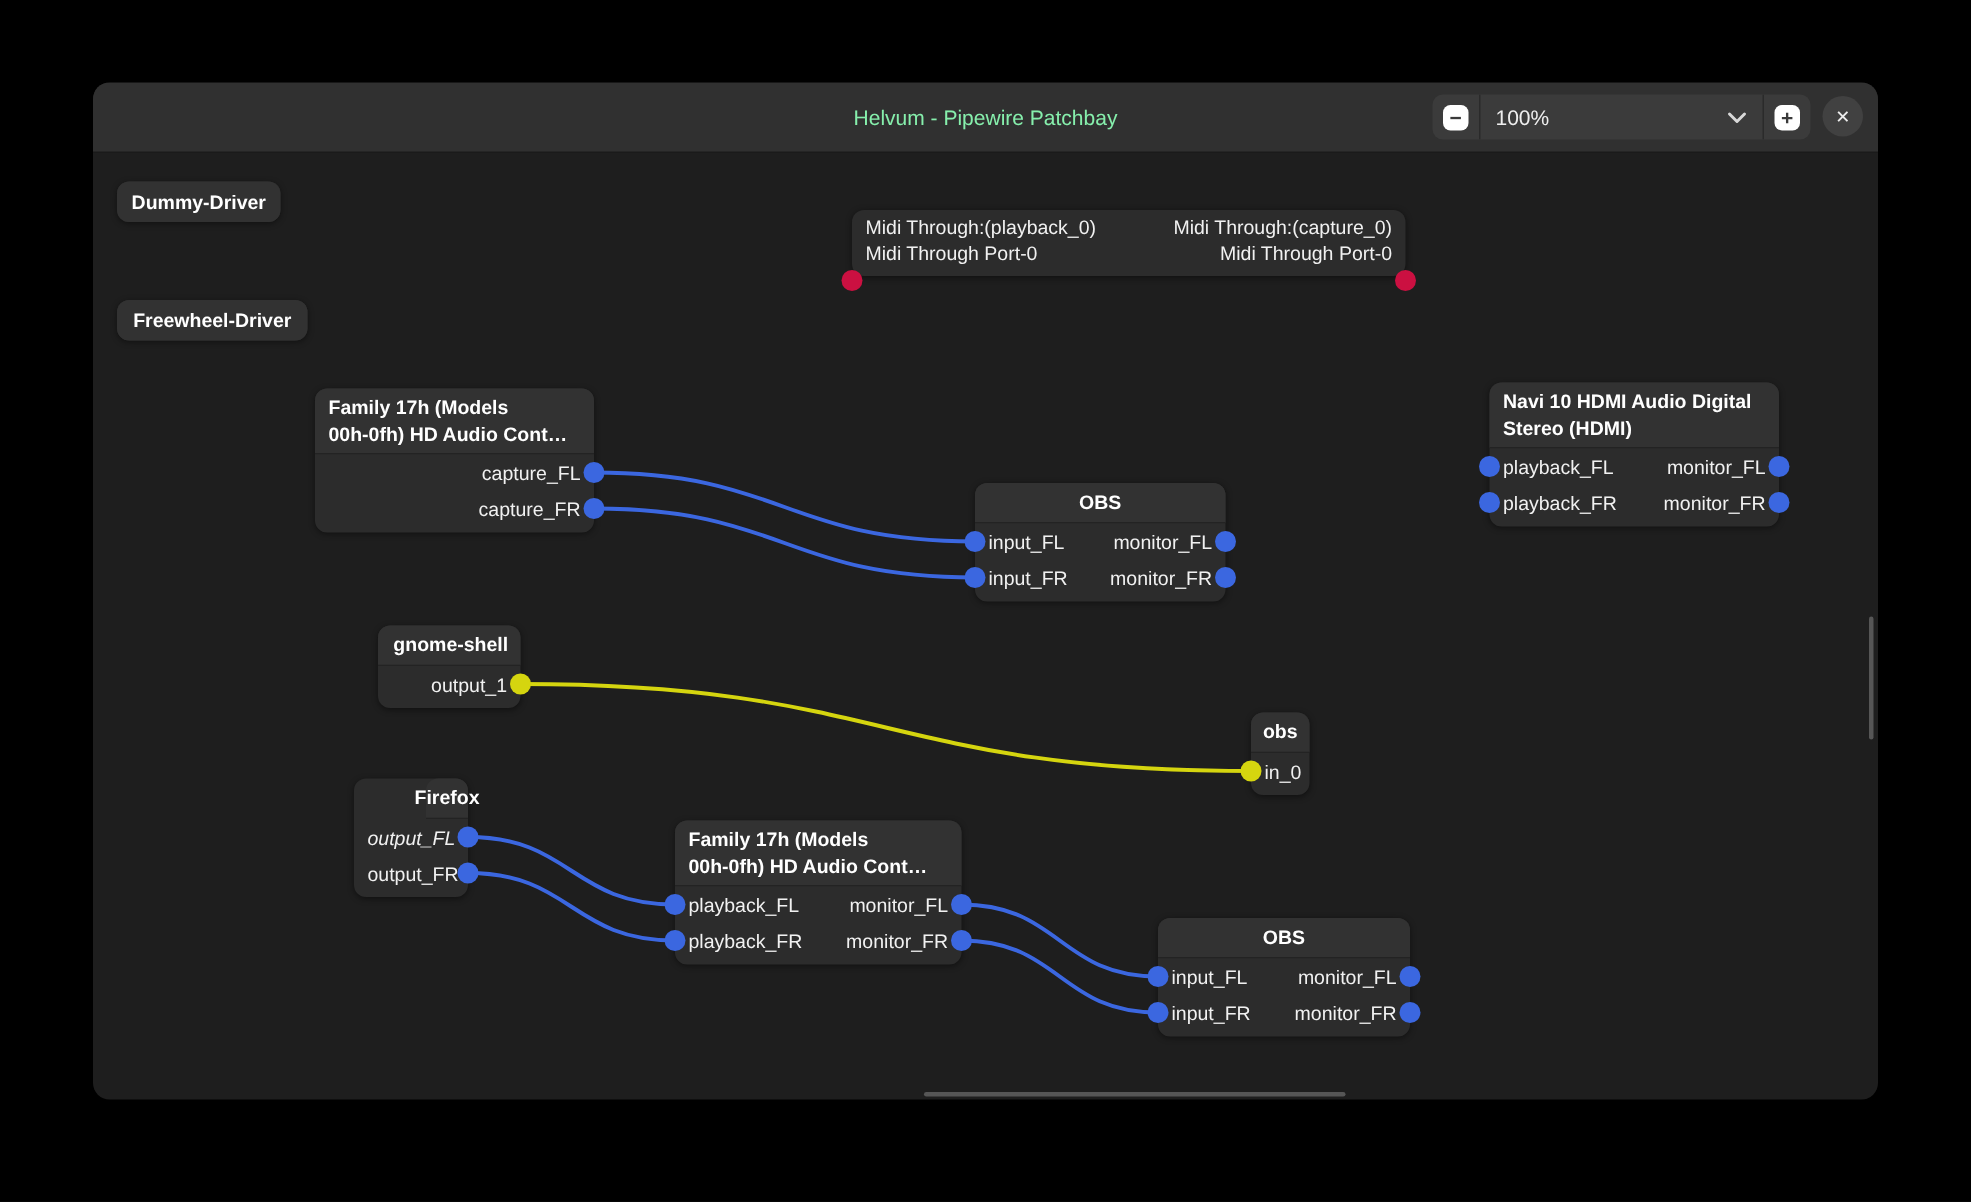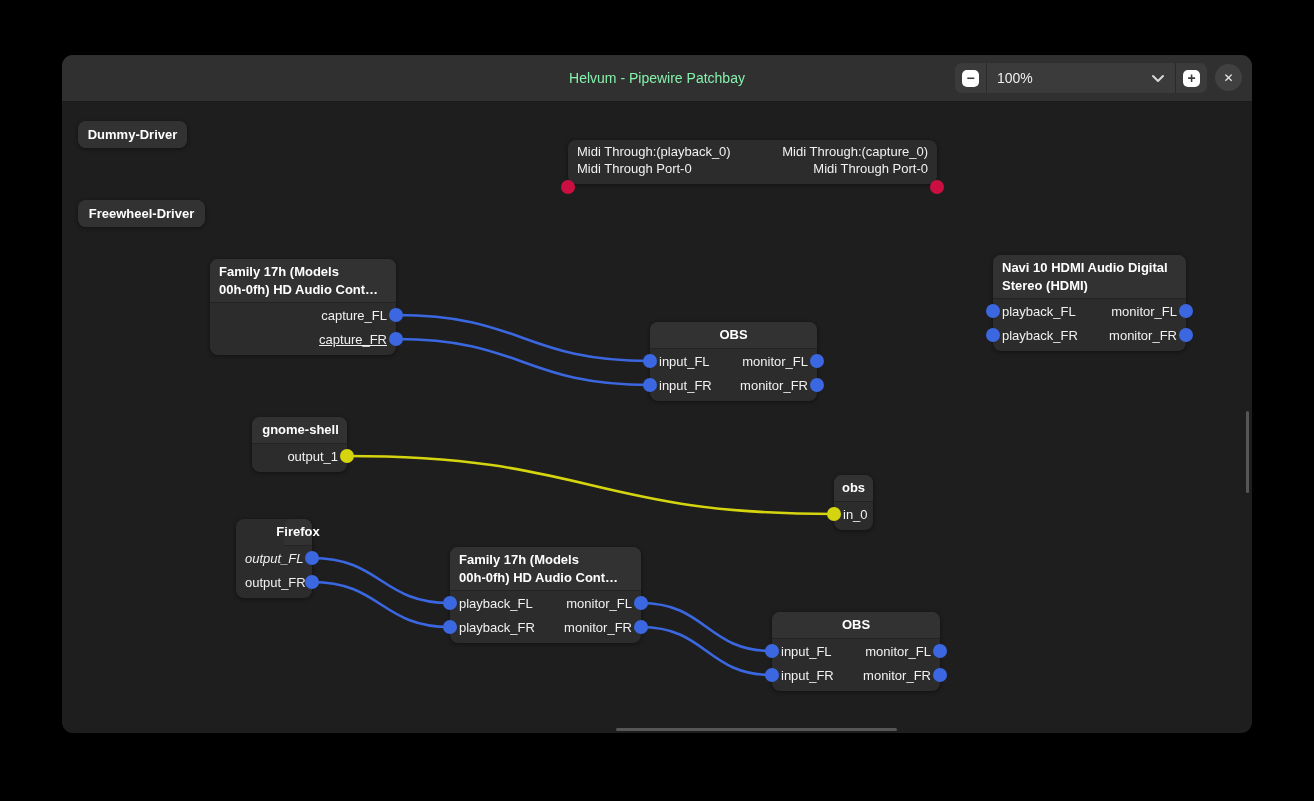--- a/index.html
+++ b/index.html
@@ -107,21 +107,21 @@
       <div class="node" style="left: 148px; top: 157px; width: 186px;">
         <div class="node-header hdr-left" style="height: 44px;">
           <div class="hline">Family 17h (Models</div>
           <div class="hline">00h-0fh) HD Audio Cont…</div>
         </div>
         <div class="port-circle right" style="background: rgb(59, 103, 224); top: 49px;"></div>
         <div class="port-row" style="height: 24px;">
           <div class="cell right">capture_FL</div>
         </div>
         <div class="port-circle right" style="background: rgb(59, 103, 224); top: 73px;"></div>
-        <div class="port-row" style="height: 24px; text-decoration: underline;">
+        <div class="port-row" style="height: 24px;">
           <div class="cell right">capture_FR</div>
         </div>
       </div>
       <div class="node" style="left: 588px; top: 220px; width: 167px;">
         <div class="node-header hdr-center" style="height: 27px;">
           <div class="hline">OBS</div>
         </div>
         <div class="port-circle left" style="background: rgb(59, 103, 224); top: 32px;"></div>
         <div class="port-circle right" style="background: rgb(59, 103, 224); top: 32px;"></div>
         <div class="port-row" style="height: 24px;">

